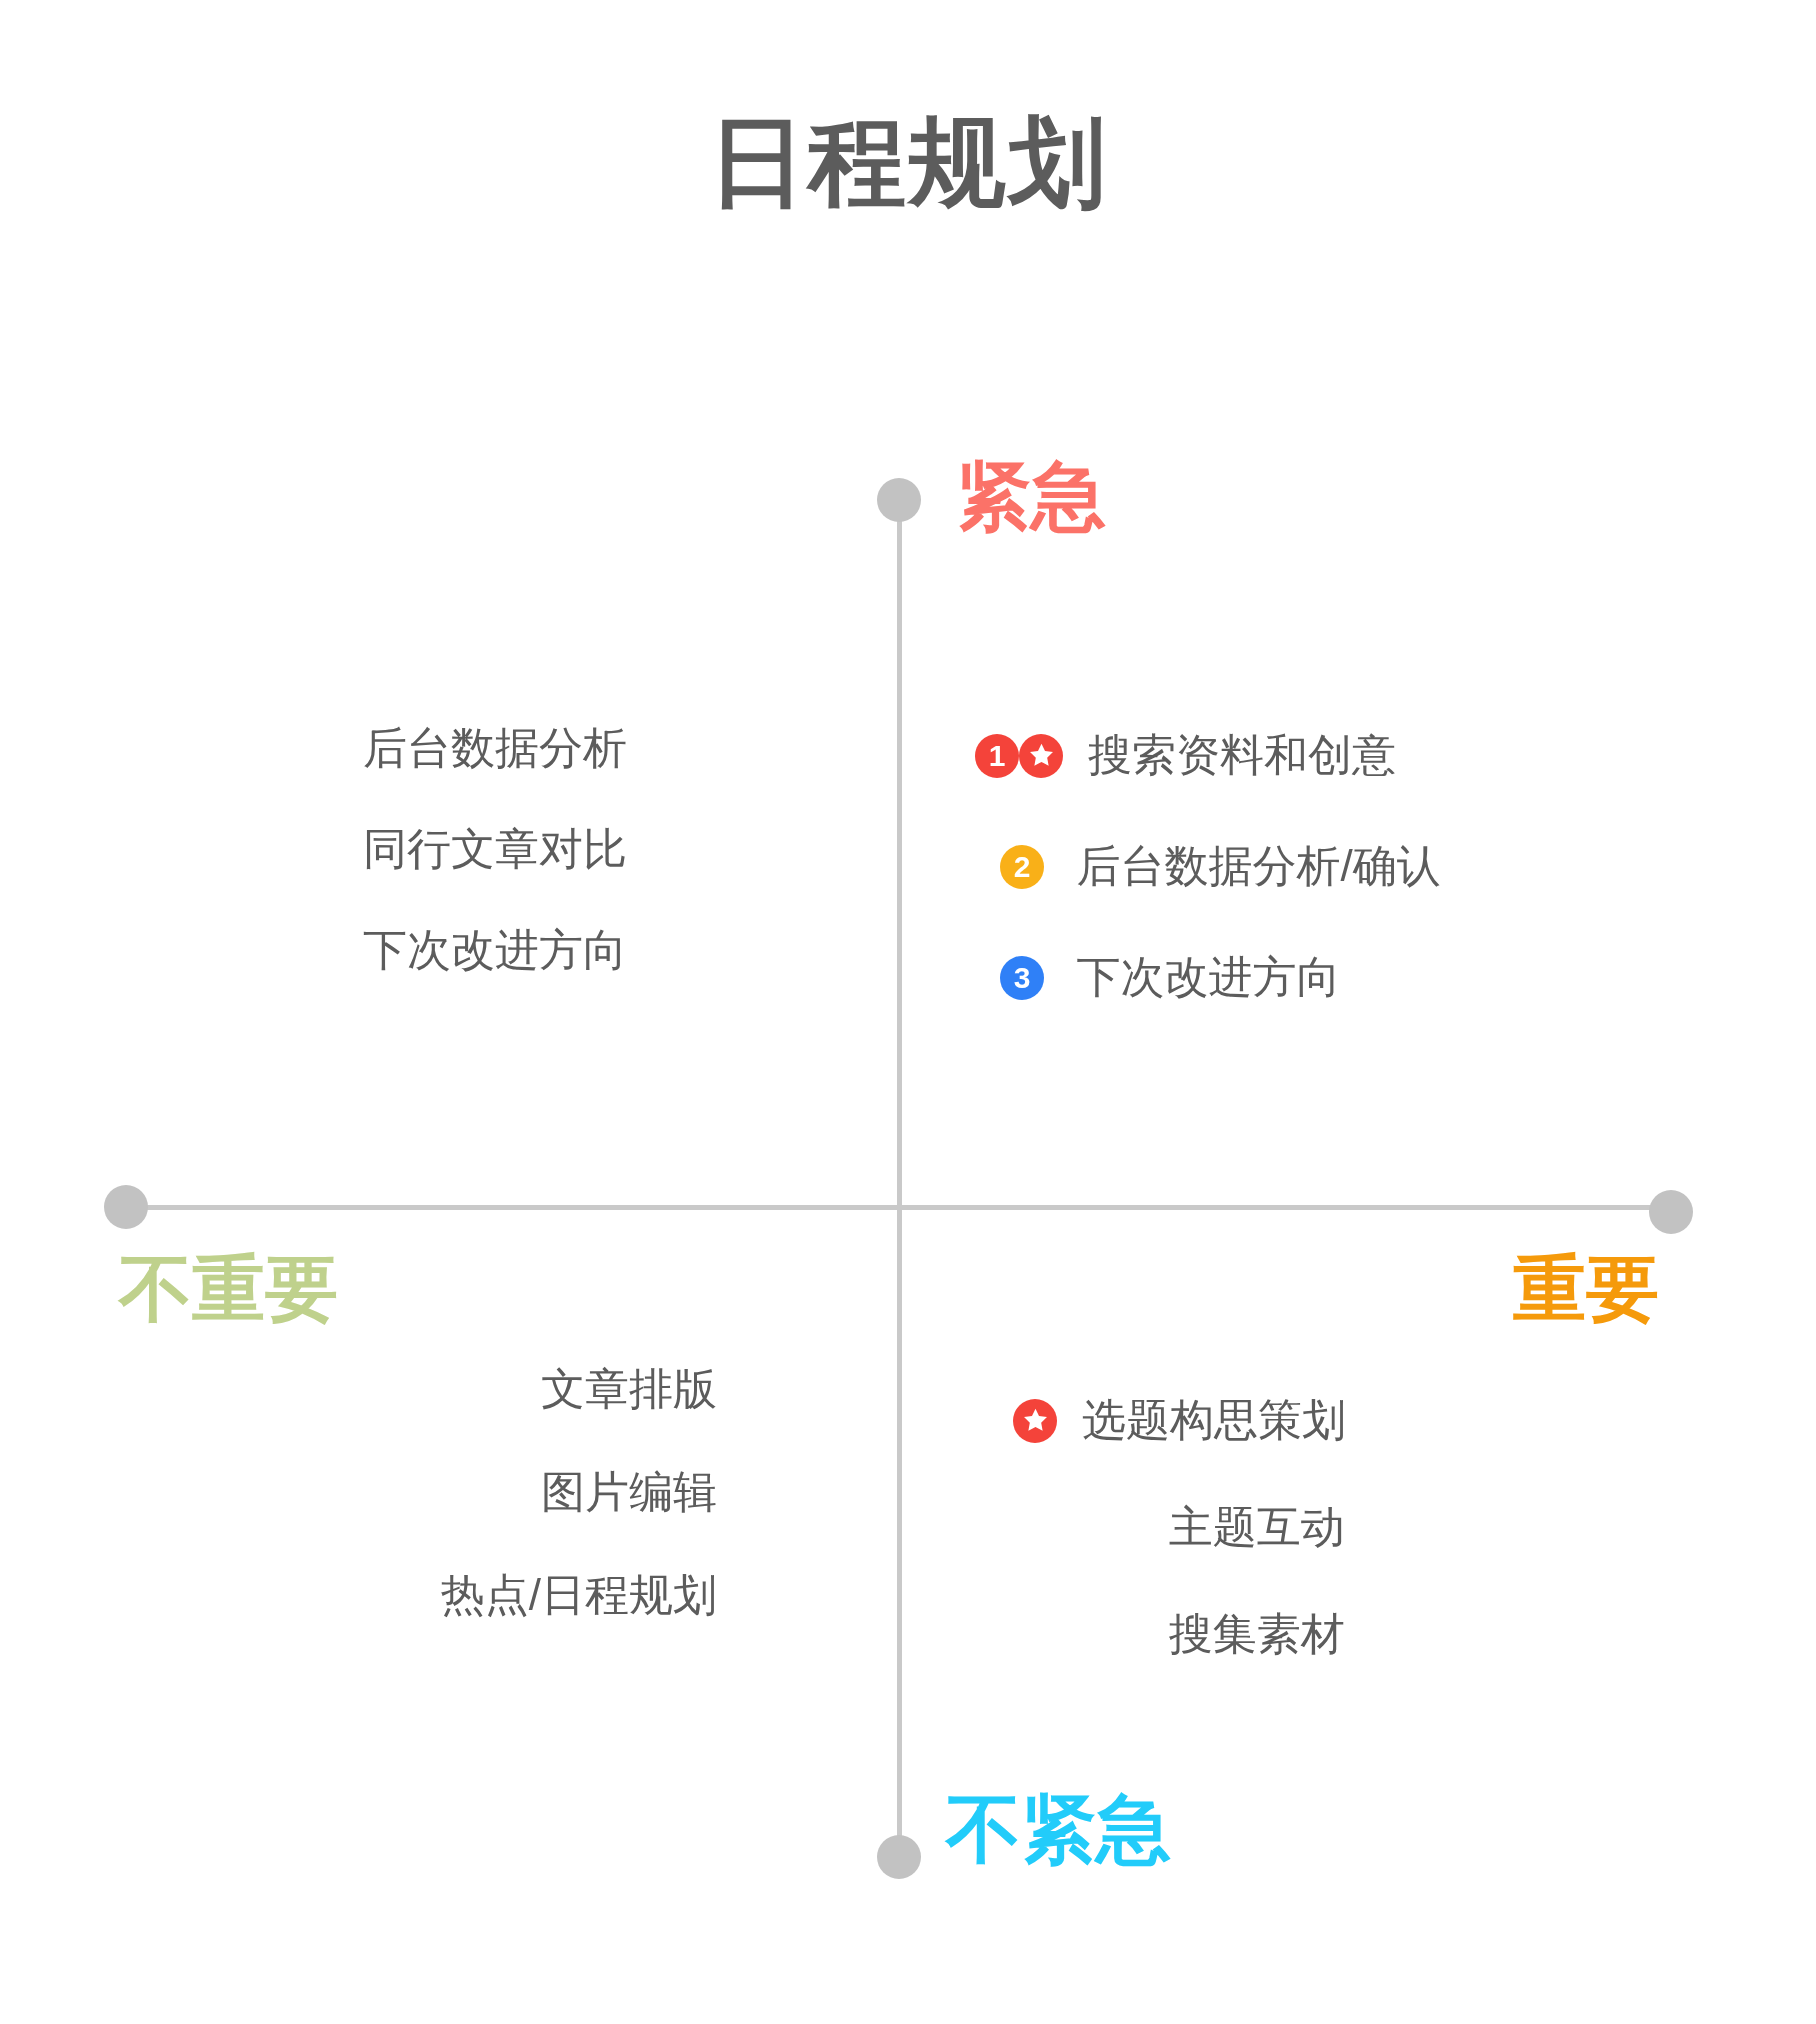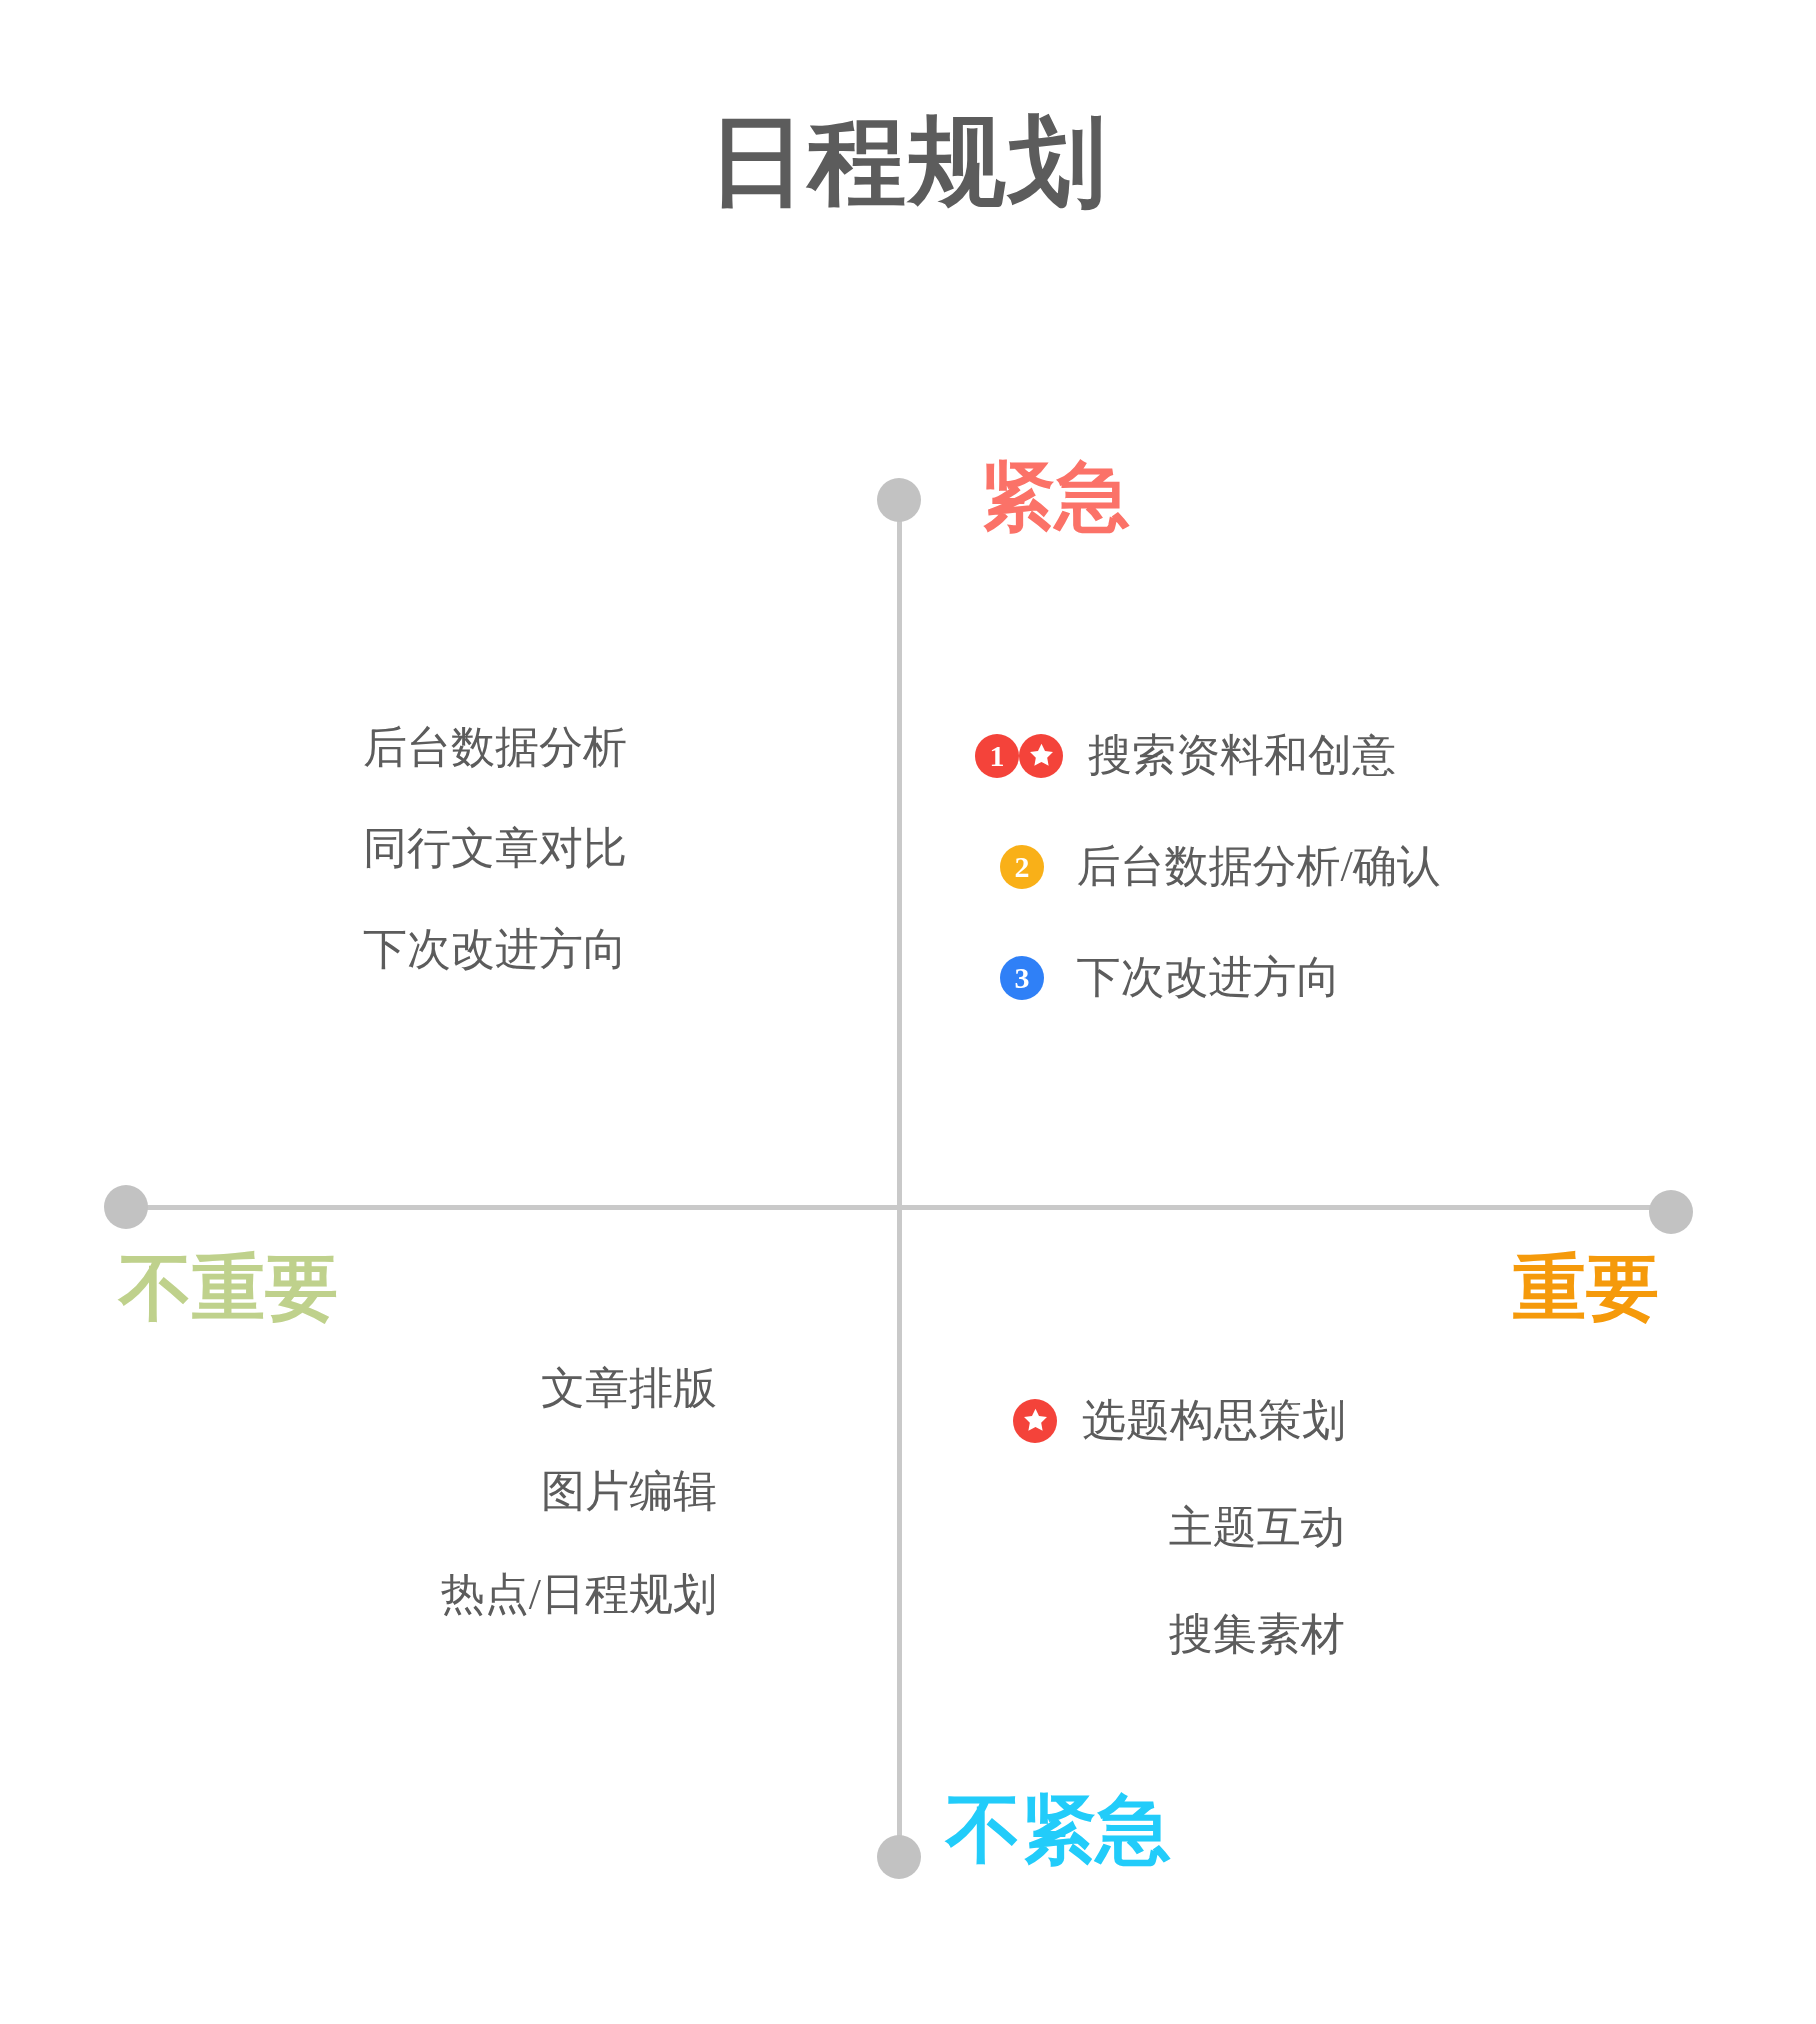--- a/index.html
+++ b/index.html
@@ -2,21 +2,21 @@
 <html><head>
 <meta charset="utf-8">
 <style>
   html,body{margin:0;padding:0;}
   body{
     width:1816px;height:2025px;
     background:#ffffff;
     font-family:"Liberation Sans","DejaVu Sans",sans-serif;
     overflow:hidden;
   }
-  #canvas{position:relative;width:1816px;height:1707px;font-family:Liberation Serif, serif;}
+  #canvas{position:relative;width:1816px;height:1707px;}
 
   
   .page-title{
     position:absolute;
     left:0;top:113px;width:1816px;
     text-align:center;
     font-size:98px;
     font-weight:bold;
     color:#5c5c5c;
     letter-spacing:1.9px;
@@ -48,21 +48,21 @@
   .dot-right{left:1649px;top:1190px;}
 
   
   .pole-label{
     position:absolute;
     font-weight:bold;
     line-height:1;
     white-space:nowrap;
   }
   .label-urgent{
-    left:980px;top:459px;
+    left:956px;top:459px;
     font-size:75px;
     color:#fb7268;
   }
   .label-not-urgent{
     left:946px;top:1792px;
     font-size:75px;
     color:#22ccfa;
   }
   .label-not-important{
     left:119px;top:1252px;

